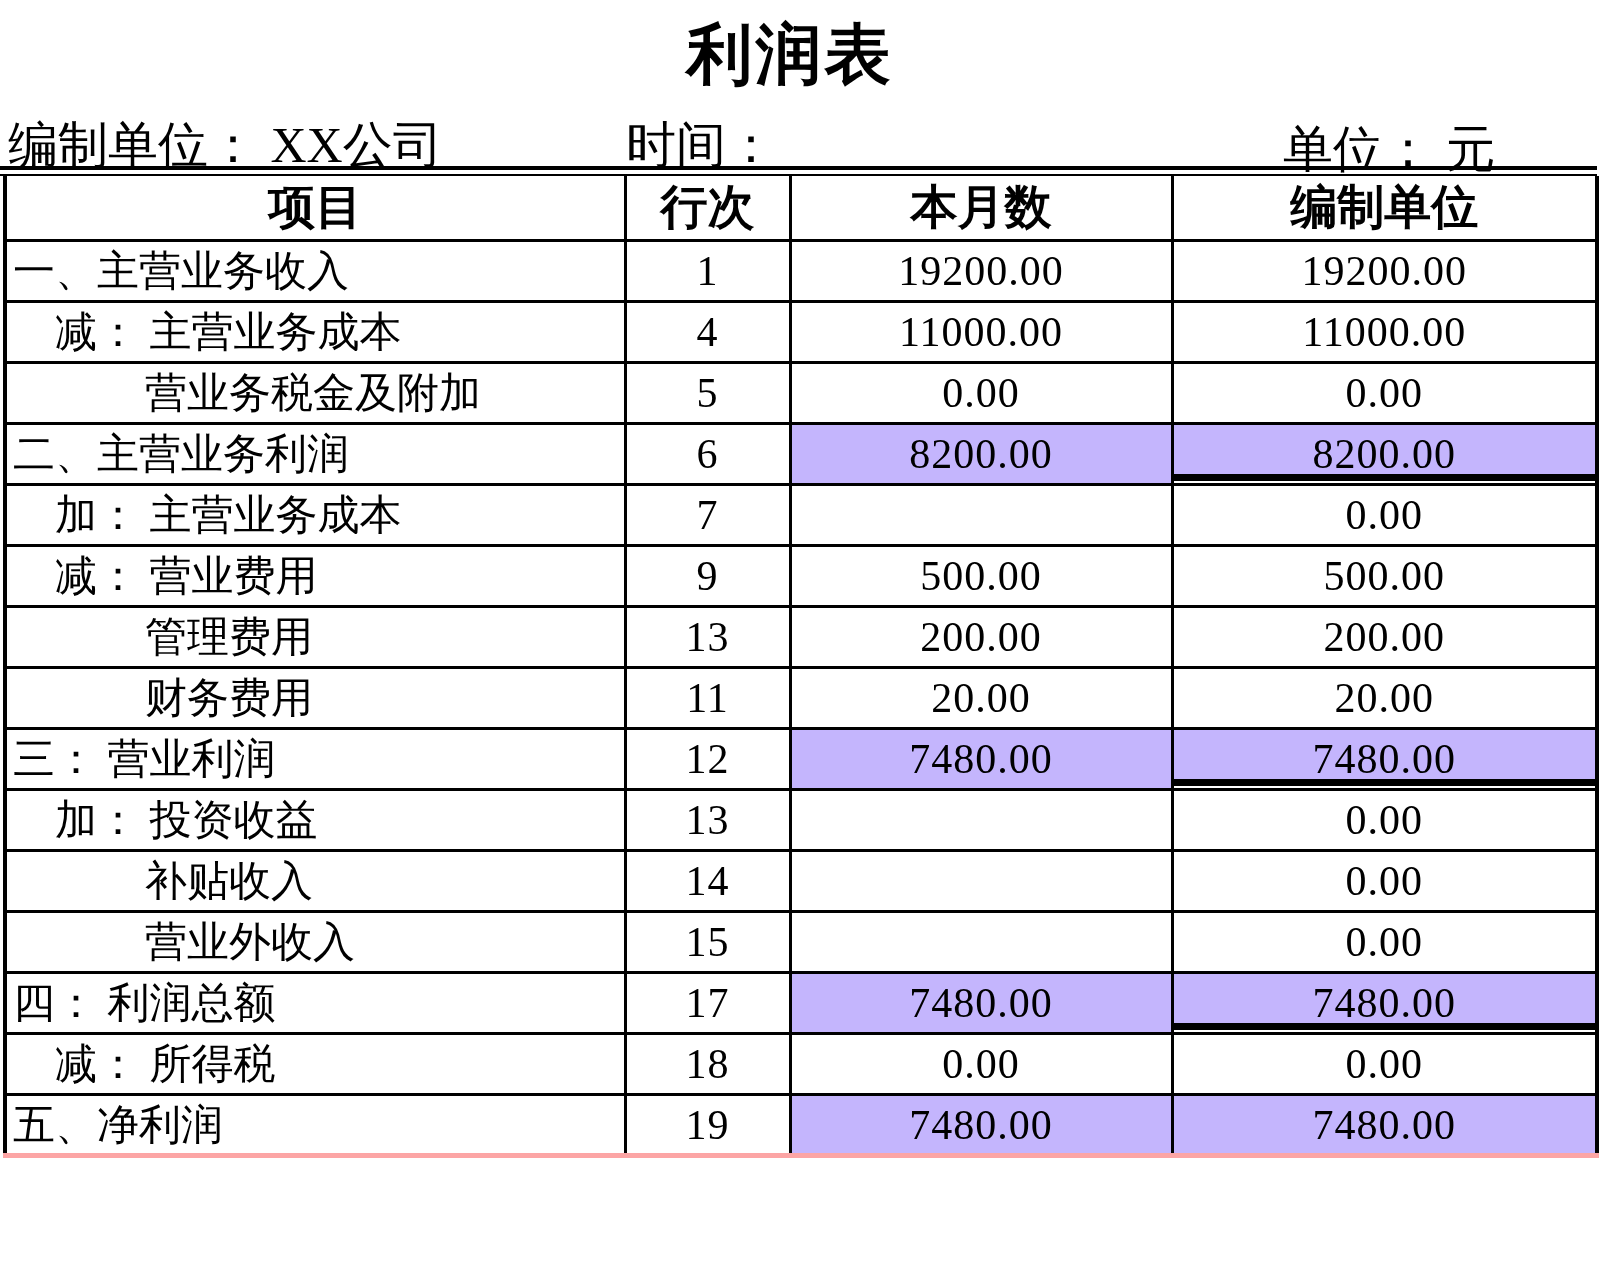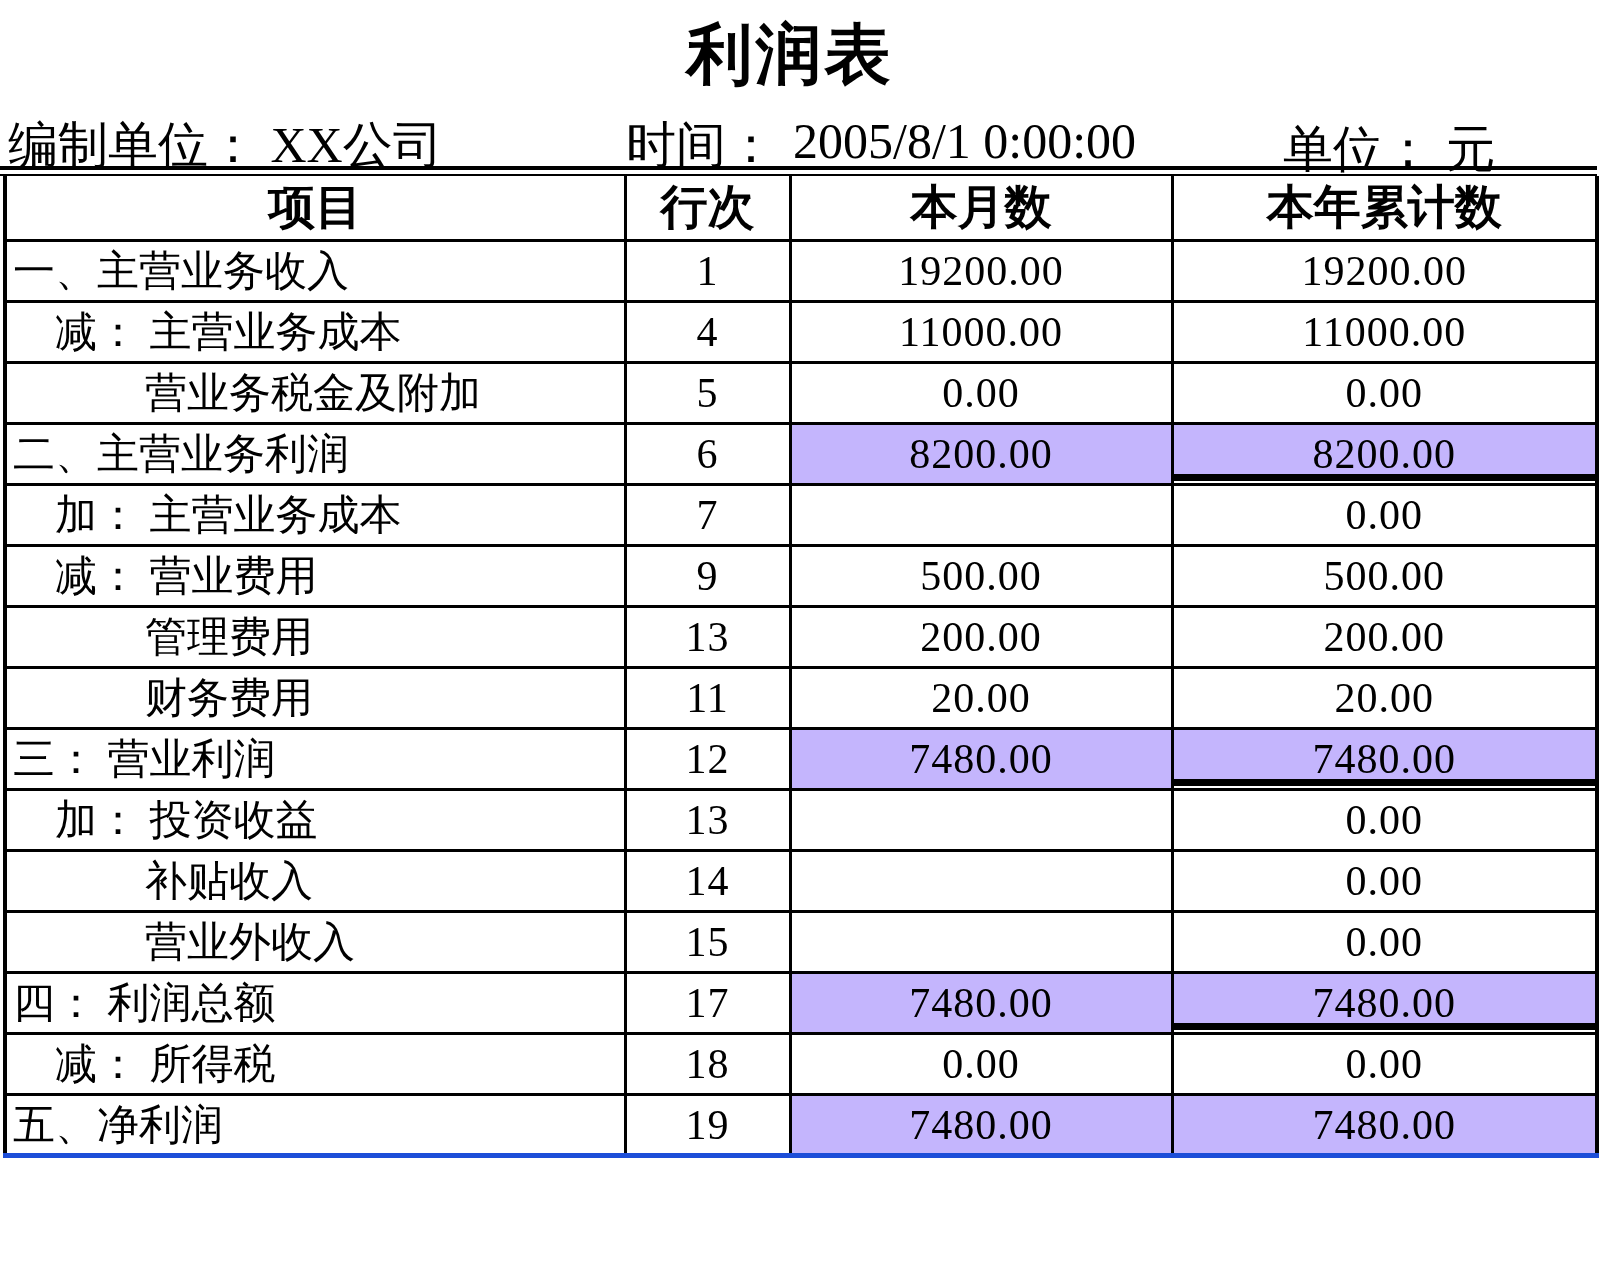--- a/index.html
+++ b/index.html
@@ -18,59 +18,58 @@
   .meta-time-label{ position: absolute; left: 626px;  top: 0; }
   .meta-time-value{ position: absolute; left: 793px;  top: 0; width: 344px; overflow: hidden; }
   .meta-unit      { position: absolute; left: 1283px; top: 4px; }
   .sep {
     position: absolute; top: 166px; left: 0; width: 1597px; height: 10px;
     border-top: 4px solid #000; border-bottom: 2px solid #000;
   }
   table.profit {
     position: absolute; top: 176px; left: 3px; width: 1592px;
     border-collapse: collapse; table-layout: fixed;
-    border-left: 4px solid #000; border-right: 4px solid #000; border-bottom: 5px solid #1d4ed8;
+    border-left: 4px solid #000; border-right: 4px solid #000; border-bottom: 5px solid #fca5a5;
   }
   .profit th, .profit td { border: 3px solid #000; padding: 0; overflow: hidden; white-space: nowrap; }
   .profit thead th { border-top: none; height: 57px; font-size: 47px; font-weight: 700; text-align: center; }
   .profit tbody td { height: 61px; font-size: 42px; vertical-align: middle; }
   td.item  { text-align: left; padding-left: 6px; }
   td.ind1  { padding-left: 48px; }
   td.ind2  { padding-left: 138px; }
   td.cnum  { text-align: center; letter-spacing: 1px; }
   td.gray  { background: #c4b5fd; }
   td.acct  { box-shadow: inset 0 -2px 0 #ffffff, inset 0 -9px 0 #000000; }
 </style>
 </head>
 <body>
 
 <div class="title">利润表</div>
 
 <div class="meta">
   <span class="meta-prepared">编制单位： XX公司</span>
   <span class="meta-time-label">时间：</span>
-  <span class="meta-time-value">2005/8/1 0:00:00</span>
   <span class="meta-unit">单位： 元</span>
 </div>
 
 <div class="sep"></div>
 
 <table class="profit">
   <colgroup>
     <col style="width:620px">
       <col style="width:165px">
       <col style="width:382px">
       <col style="width:425px">
   </colgroup>
   <thead>
     <tr>
       <th>项目</th>
       <th>行次</th>
       <th>本月数</th>
-      <th>本年累计数</th>
+      <th>编制单位</th>
     </tr>
   </thead>
   <tbody>
     <tr>
       <td class="item">一、主营业务收入</td>
       <td class="cnum">1</td>
       <td class="cnum">19200.00</td>
       <td class="cnum">19200.00</td>
     </tr>
     <tr>

